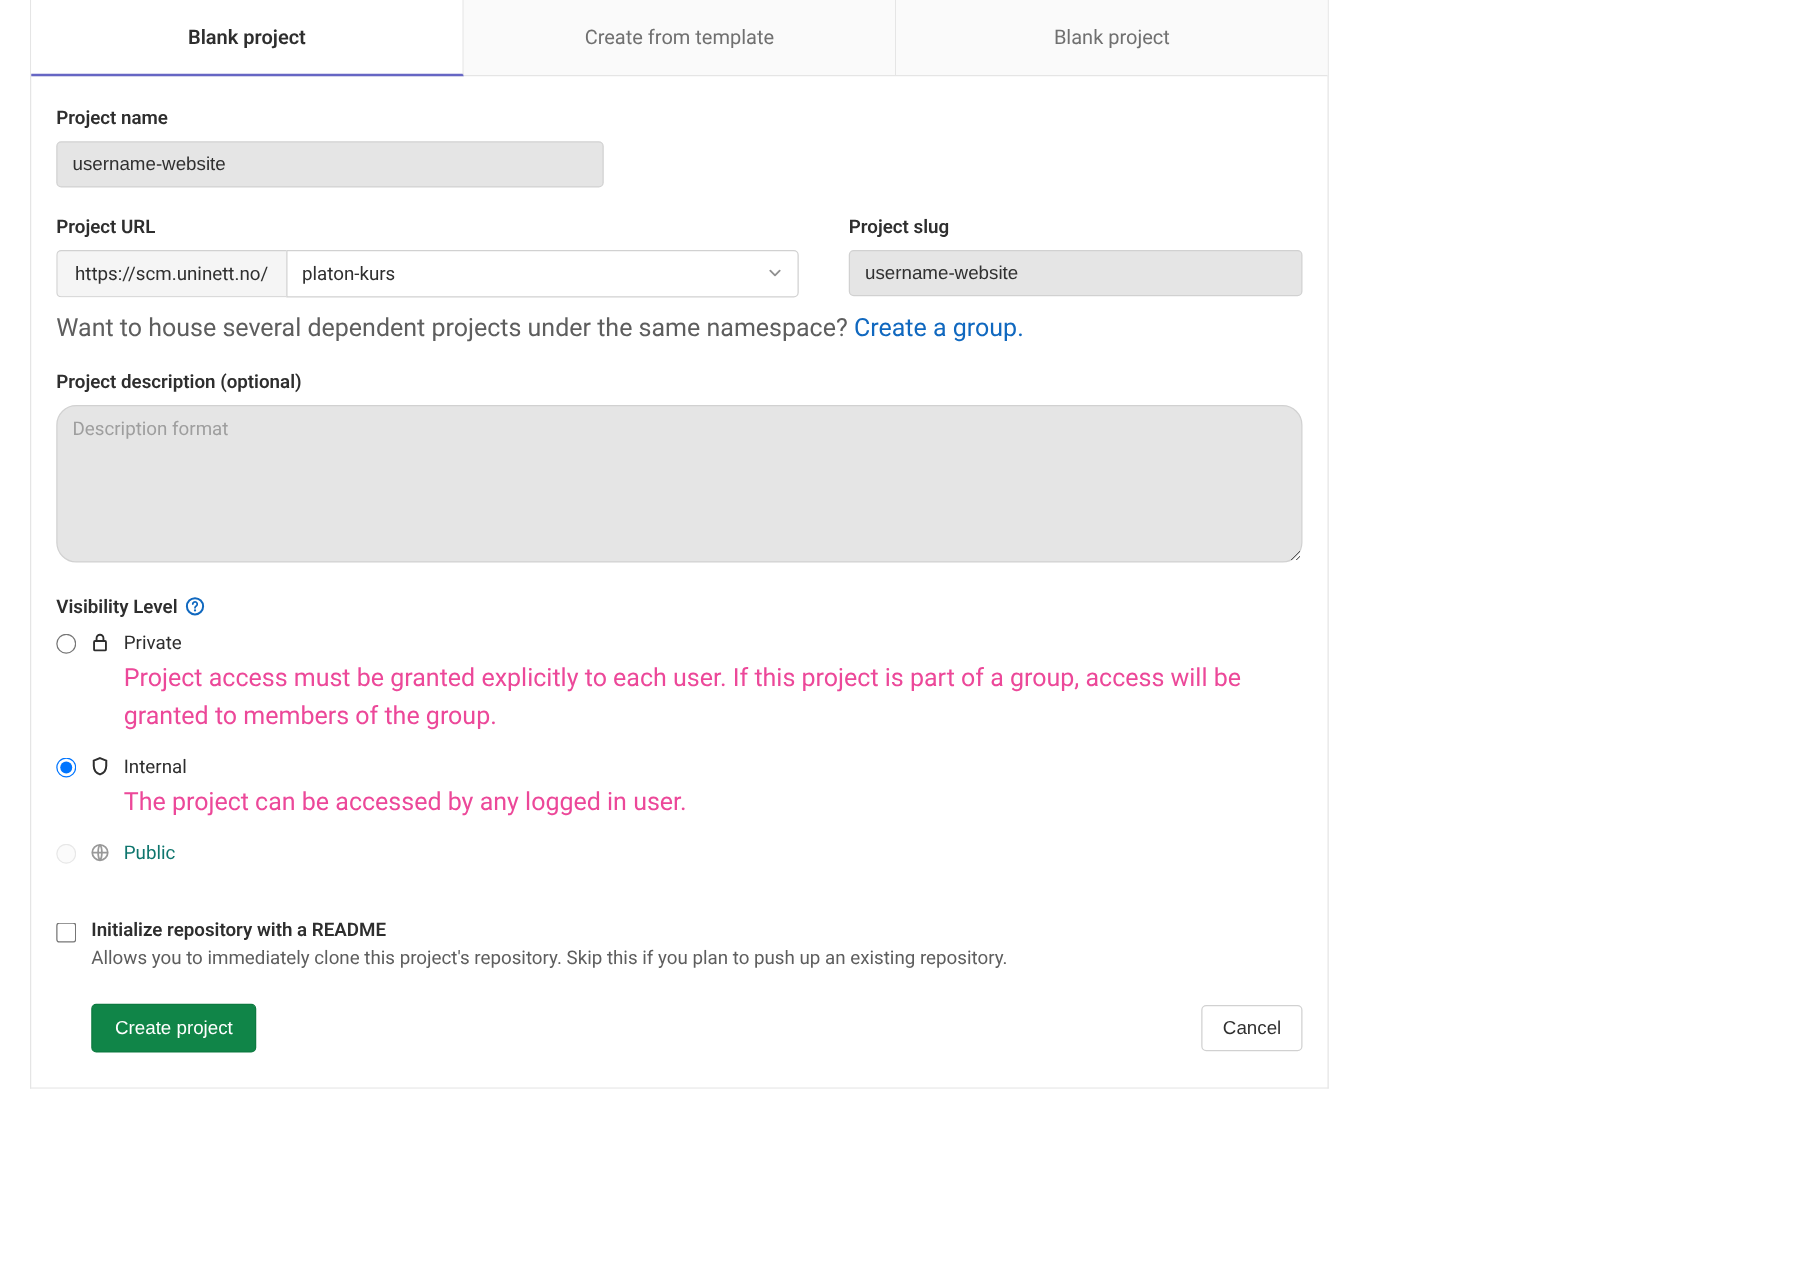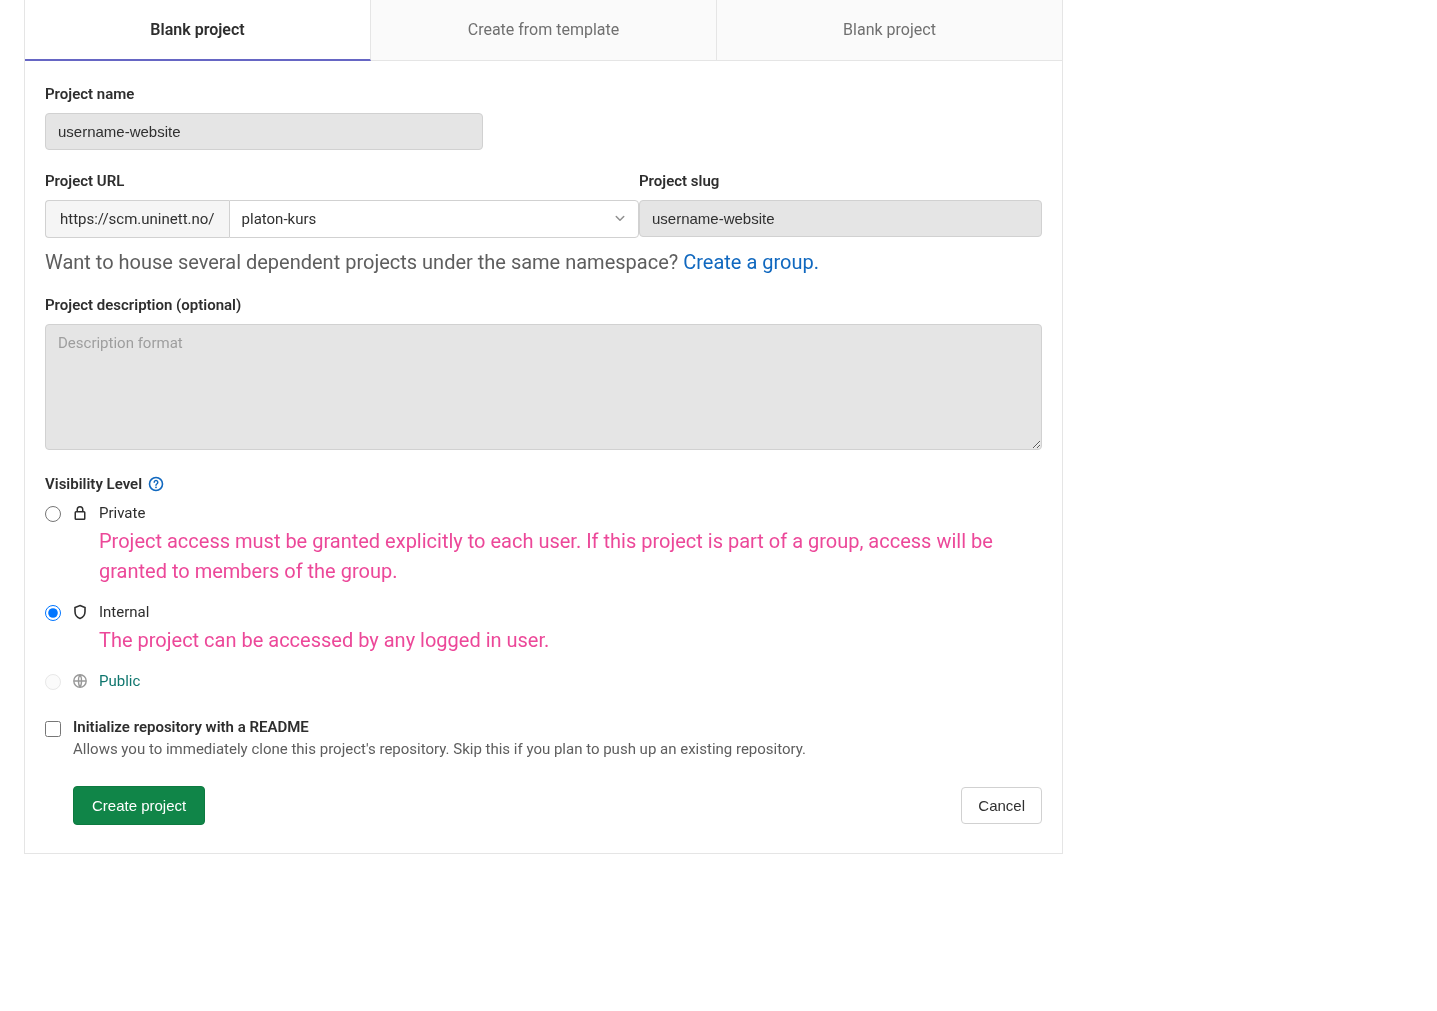--- a/index.html
+++ b/index.html
@@ -57,20 +57,21 @@
     border: 1px solid #d1d1d1;
     border-radius: 4px;
     font-size: 15px;
     color: #303030;
     background: #e5e5e5;
   }
   .text-input::placeholder { color: #9e9e9e; }
   .project-name-input { width: 438px; }
   .row-url {
     display: flex;
+    gap: 40px;
     margin-top: 22px;
   }
   .col-url { flex: 0 0 594px; }
   .col-slug { flex: 1; }
   .input-group {
     display: flex;
   }
   .input-prepend {
     background: #f5f5f5;
     border: 1px solid #d1d1d1;
@@ -106,20 +107,21 @@
   }
   .link {
     color: #1068bf;
     cursor: pointer;
   }
   .desc-block { margin-top: 22px; }
   textarea.text-input {
     height: 126px;
     resize: vertical;
     font-family: inherit;
+    border-radius: 16px;
   }
   .vis-block { margin-top: 22px; }
   .help-icon {
     display: inline-flex;
     align-items: center;
     justify-content: center;
     color: #1068bf;
     cursor: pointer;
   }
   .radio-option {
@@ -154,21 +156,21 @@
     line-height: 1.4;
   }
   .radio-title.disabled { color: #0f766e; }
   .radio-desc {
     font-size: 20px;
     color: #ec4899;
     line-height: 1.5;
     margin-top: 2px;
   }
   .readme-block {
-    margin-top: 26px;
+    margin-top: 42px;
     display: flex;
     align-items: flex-start;
     gap: 12px;
   }
   .checkbox-input {
     width: 16px;
     height: 16px;
     margin: 3px 0 0 0;
     cursor: pointer;
     flex-shrink: 0;

